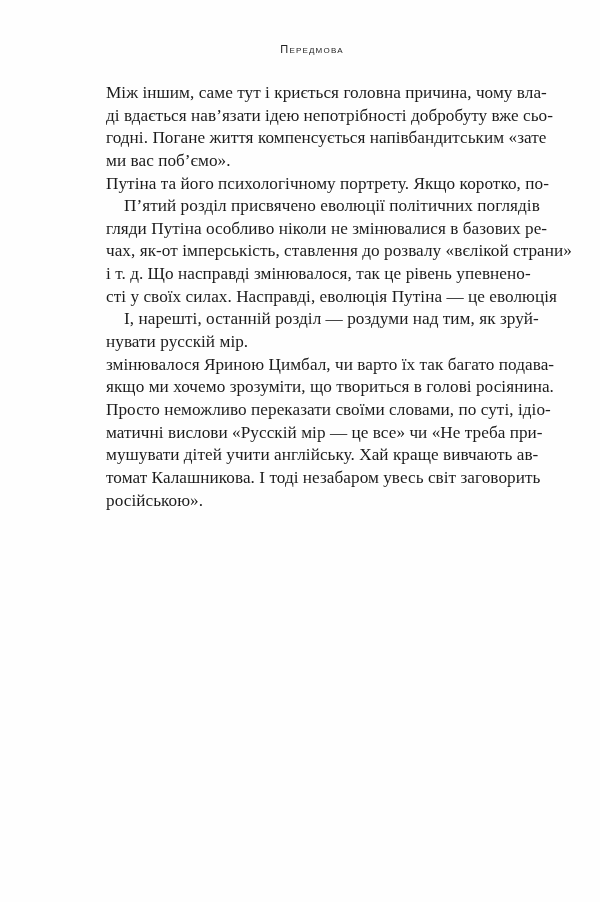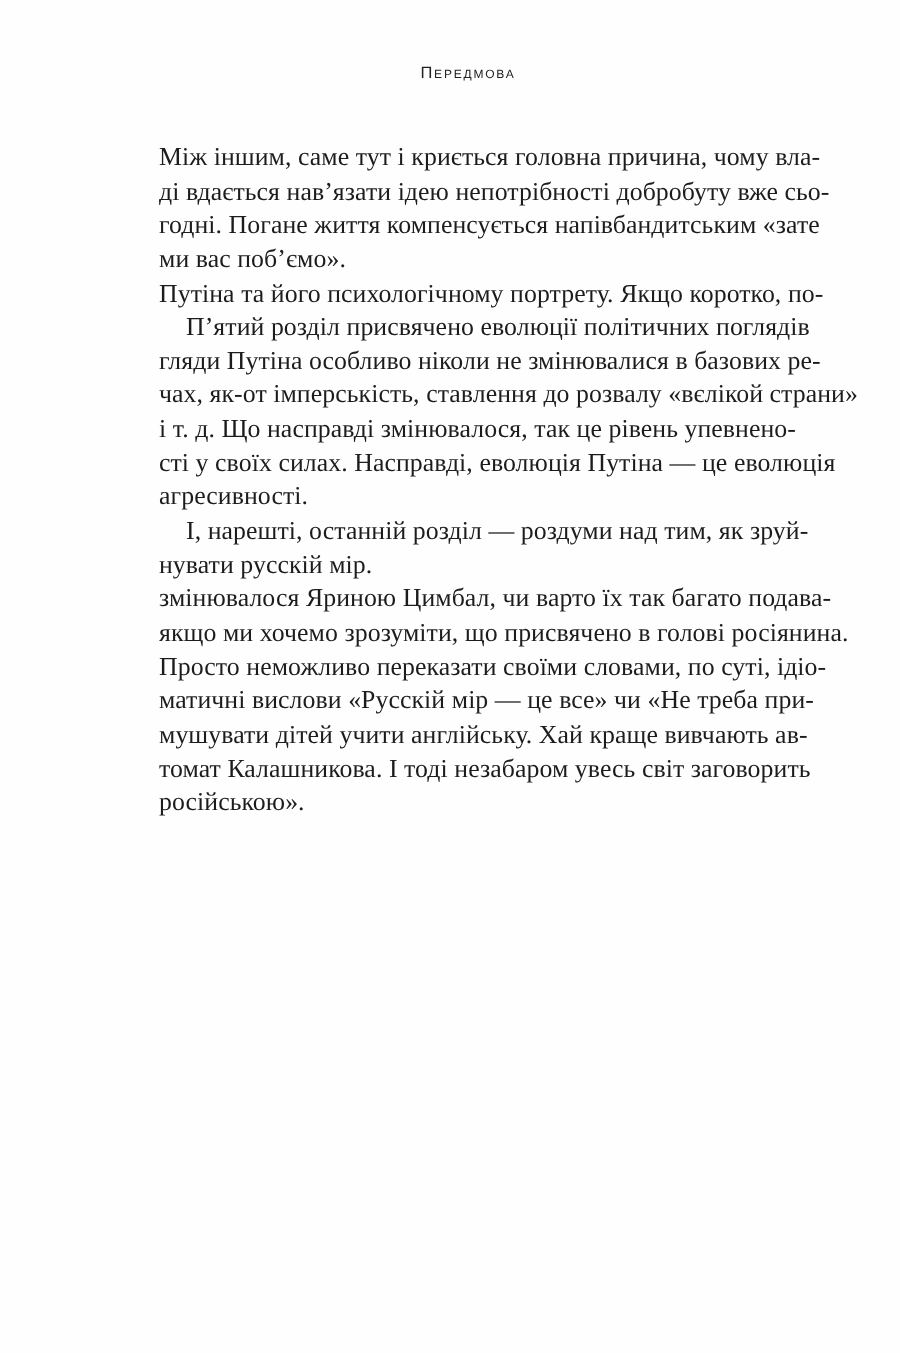--- a/index.html
+++ b/index.html
@@ -29,21 +29,20 @@
     }
     .text-block {
       position: absolute;
       top: 82px;
       left: 106px;
       width: 400px;
       font-family: "Liberation Serif", "DejaVu Serif", serif;
       font-size: 17.2px;
       line-height: 22.65px;
       letter-spacing: 0.05px;
-      margin-top: 12px;
     }
     .line {
       display: block;
       white-space: nowrap;
       text-align: justify;
       text-align-last: justify;
       height: 22.65px;
     }
     .line.last {
       text-align-last: left;
@@ -67,31 +66,30 @@
       <span class="line last">ми вас поб’ємо».</span>
     </p>
 
     <p style="margin:0">
       <span class="line">Путіна та його психологічному портрету. Якщо коротко, по-</span>
       <span class="line indent">П’ятий розділ присвячено еволюції політичних поглядів</span>
       <span class="line">гляди Путіна особливо ніколи не змінювалися в базових ре-</span>
       <span class="line">чах, як-от імперськість, ставлення до розвалу «вєлікой страни»</span>
       <span class="line">і т. д. Що насправді змінювалося, так це рівень упевнено-</span>
       <span class="line">сті у своїх силах. Насправді, еволюція Путіна — це еволюція</span>
-      <span class="line last">агресивності.</span>
     </p>
 
     <p style="margin:0">
       <span class="line indent">І, нарешті, останній розділ — роздуми над тим, як зруй-</span>
       <span class="line last">нувати русскій мір.</span>
     </p>
 
     <p style="margin:0">
       <span class="line">змінювалося Яриною Цимбал, чи варто їх так багато подава-</span>
-      <span class="line">якщо ми хочемо зрозуміти, що присвячено в голові росіянина.</span>
+      <span class="line">якщо ми хочемо зрозуміти, що твориться в голові росіянина.</span>
       <span class="line">Просто неможливо переказати своїми словами, по суті, ідіо-</span>
       <span class="line">матичні вислови «Русскій мір — це все» чи «Не треба при-</span>
       <span class="line">мушувати дітей учити англійську. Хай краще вивчають ав-</span>
       <span class="line">томат Калашникова. І тоді незабаром увесь світ заговорить</span>
       <span class="line last">російською».</span>
     </p>
   </div>
 </div>
 
 </body></html>

